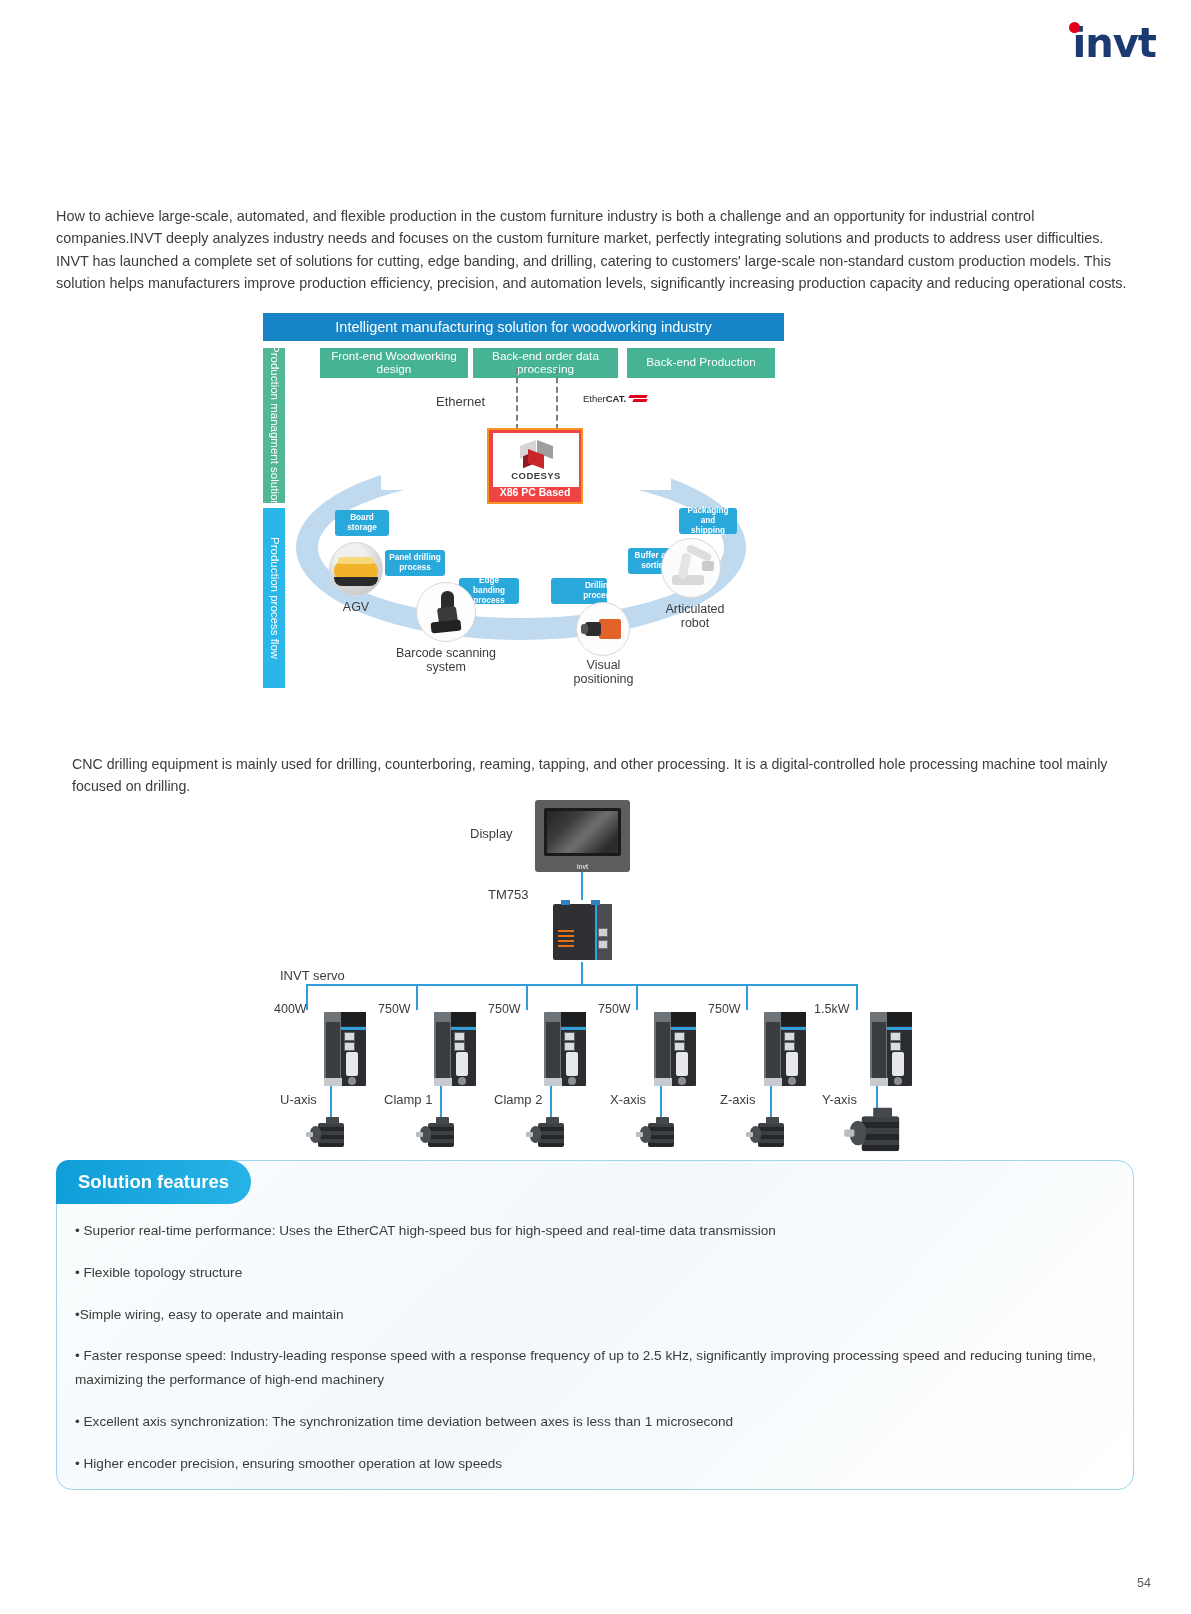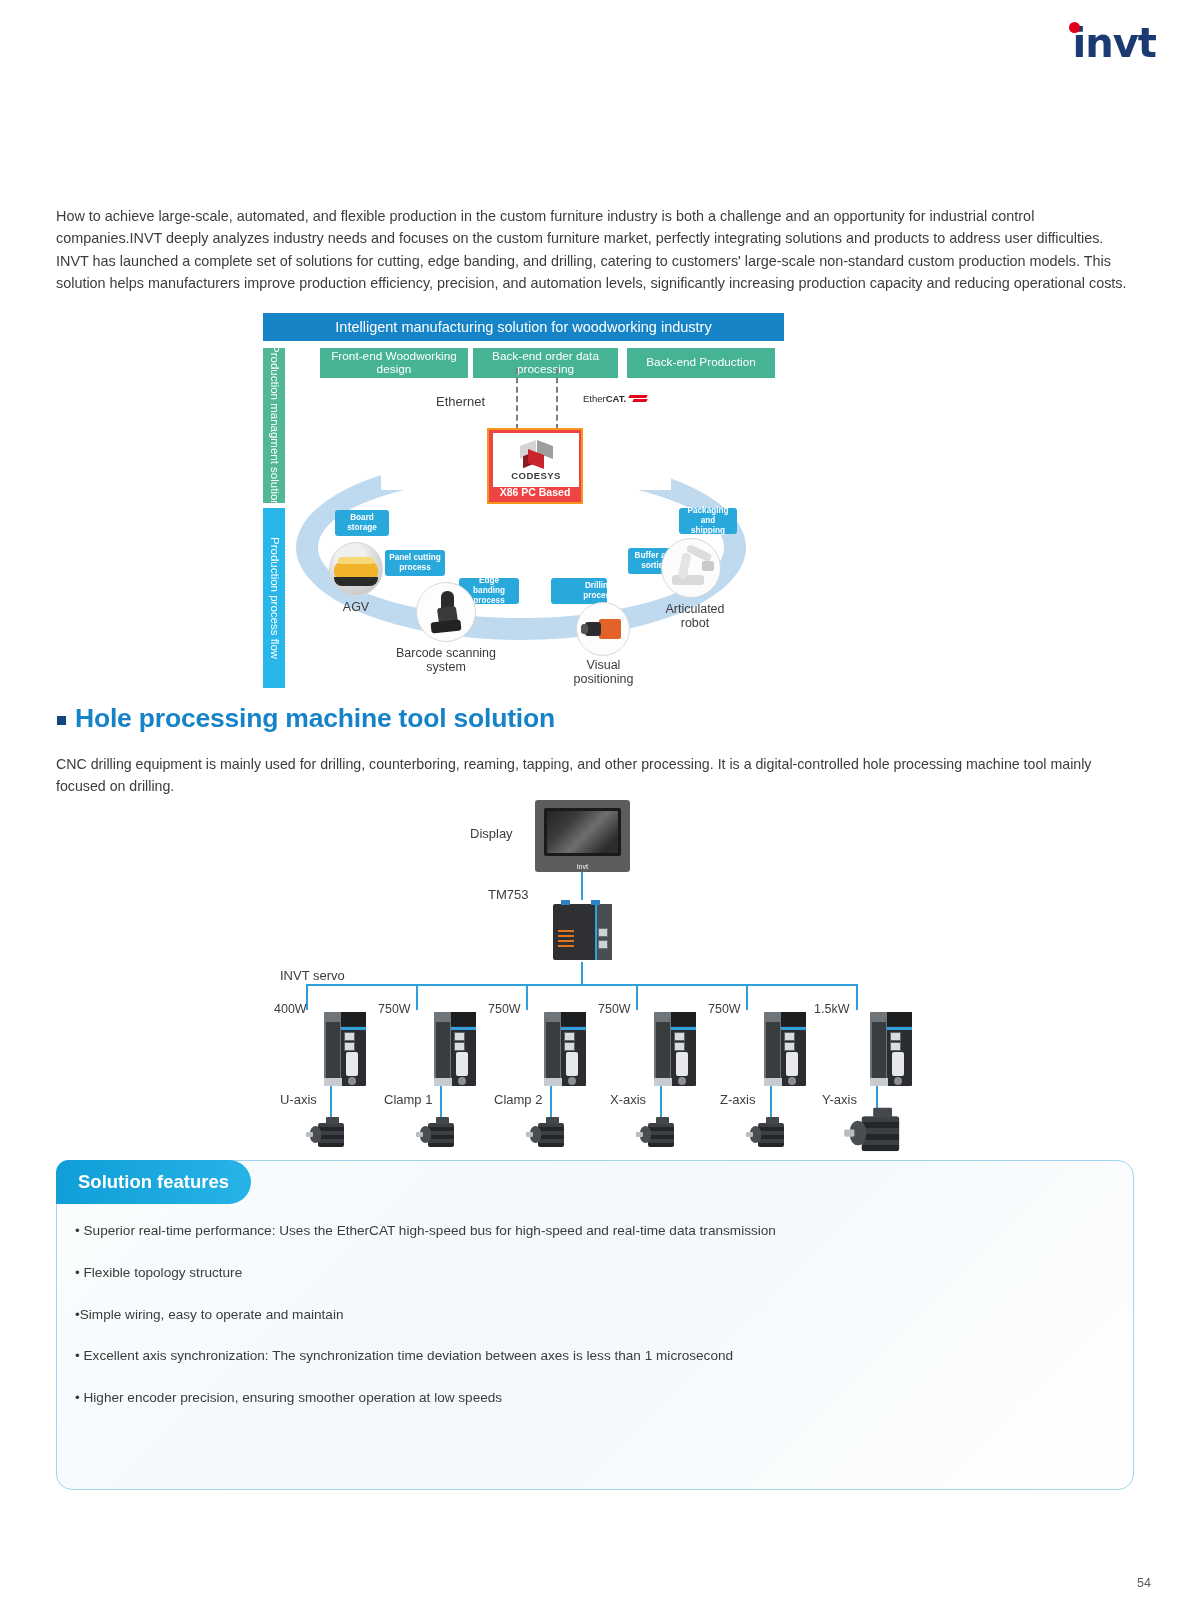--- a/index.html
+++ b/index.html
@@ -104,21 +104,21 @@
   }
   .photo{
     position:absolute;border-radius:50%;overflow:hidden;border:1px solid #d8d8d8;background:#fff;
   }
   .cap{position:absolute;font-size:12.5px;color:#3c3c3c;text-align:center;line-height:1.15;}
 
   
   .sec2-row{position:absolute;left:57px;top:703px;display:flex;align-items:center;}
   .sec2-mark{width:9px;height:9px;background:#13467e;margin-right:9px;margin-top:4px;}
   .sec2-title{font-size:26.5px;font-weight:bold;color:#1683c8;white-space:nowrap;letter-spacing:-0.2px;}
-  .sec2-body{position:absolute;left:56px;top:753px;width:1065px;font-size:14.2px;line-height:1.55;color:#3c3c3c;}
+  .sec2-body{position:absolute;left:72px;top:753px;width:1065px;font-size:14.2px;line-height:1.55;color:#3c3c3c;}
 
   
   .diag2{position:absolute;left:270px;top:790px;width:560px;height:360px;}
   .d2-label{position:absolute;font-size:13px;color:#3c3c3c;white-space:nowrap;}
   .hmi{
     position:absolute;left:265px;top:10px;width:95px;height:72px;background:#5d5d5d;border-radius:3px;
   }
   .hmi-screen{position:absolute;left:9px;top:8px;width:77px;height:48px;border-radius:2px;
     background:linear-gradient(135deg,#242424 0%,#3c3c3c 30%,#6f6f6f 55%,#2c2c2c 85%);
     border:3px solid #1a1a1a;box-sizing:border-box;}
@@ -220,21 +220,21 @@
             <span class="f2"></span>
             <span class="f5"></span>
             <span class="f4"></span>
         </div>
         <div class="cs-name">CODESYS</div>
       </div>
       <div class="cs-label">X86 PC Based</div>
     </div>
 
     <div class="cbox" style="left:74px;top:200px;width:54px;height:26px;">Board storage</div>
-    <div class="cbox" style="left:124px;top:240px;width:60px;height:26px;">Panel cutting process</div>
+    <div class="cbox" style="left:124px;top:240px;width:60px;height:26px;">Panel drilling process</div>
     <div class="cbox" style="left:198px;top:268px;width:60px;height:26px;">Edge banding process</div>
     <div class="cbox" style="left:290px;top:268px;width:56px;height:26px;padding-left:44px;">Drilling process</div>
     <div class="cbox" style="left:367px;top:238px;width:54px;height:26px;">Buffer and sorting</div>
     <div class="cbox" style="left:418px;top:198px;width:58px;height:26px;">Packaging and shipping</div>
 
     <div class="photo" style="left:68px;top:232px;width:52px;height:52px;
          background:radial-gradient(circle at 40% 30%,#f0f0ee 0 30%,#d9d9d7 55%,#bdbdbb 100%);">
       <div style="position:absolute;left:4px;top:18px;width:44px;height:20px;background:#f0b32a;border-radius:9px;"></div>
       <div style="position:absolute;left:8px;top:14px;width:36px;height:7px;background:#f8d979;border-radius:4px;"></div>
       <div style="position:absolute;left:4px;top:34px;width:44px;height:9px;background:#2a2a2a;border-radius:0 0 8px 8px;"></div>
@@ -257,24 +257,20 @@
 
     <div class="photo" style="left:400px;top:228px;width:58px;height:58px;background:#fcfcfc;">
       <div style="position:absolute;left:10px;top:36px;width:32px;height:10px;background:#d8d9db;border-radius:3px;"></div>
       <div style="position:absolute;left:18px;top:14px;width:9px;height:26px;background:#e3e4e6;border-radius:4px;transform:rotate(12deg);"></div>
       <div style="position:absolute;left:24px;top:10px;width:26px;height:8px;background:#dcdddf;border-radius:4px;transform:rotate(26deg);"></div>
       <div style="position:absolute;left:40px;top:22px;width:12px;height:10px;background:#c9cacc;border-radius:2px;"></div>
     </div>
     <div class="cap" style="left:392px;top:292px;width:84px;">Articulated robot</div>
   </div>
 
-  <div class="sec2-row">
-    <span class="sec2-mark"></span>
-    <span class="sec2-title">Hole processing machine tool solution</span>
-  </div>
   <div class="sec2-body">CNC drilling equipment is mainly used for drilling, counterboring, reaming, tapping, and other processing. It is a digital-controlled hole processing machine tool mainly focused on drilling.</div>
 
   <div class="diag2">
 
     <div class="d2-label" style="left:200px;top:36px;">Display</div>
 
     <div class="hmi">
       <div class="hmi-screen"></div>
       <div class="hmi-brand">invt</div>
     </div>
@@ -436,19 +432,20 @@
         <div class="m-box"></div>
     </div>
   </div>
 
   <div class="features">
     <div class="feat-tab">Solution features</div>
     <div class="feat-list">
       <div class="feat-item">• Superior real-time performance: Uses the EtherCAT high-speed bus for high-speed and real-time data transmission</div>
       <div class="feat-item">• Flexible topology structure</div>
       <div class="feat-item">•Simple wiring, easy to operate and maintain</div>
+      <div class="feat-item">•  Faster response speed: Industry-leading response speed with a response frequency of up to 2.5 kHz, significantly improving processing speed and reducing tuning time, maximizing the performance of high-end machinery</div>
       <div class="feat-item">•  Excellent axis synchronization: The synchronization time deviation between axes is less than 1 microsecond</div>
       <div class="feat-item">• Higher encoder precision, ensuring smoother operation at low speeds</div>
     </div>
   </div>
 
   <div class="pagenum">54</div>
 </div>
 
 </body></html>

